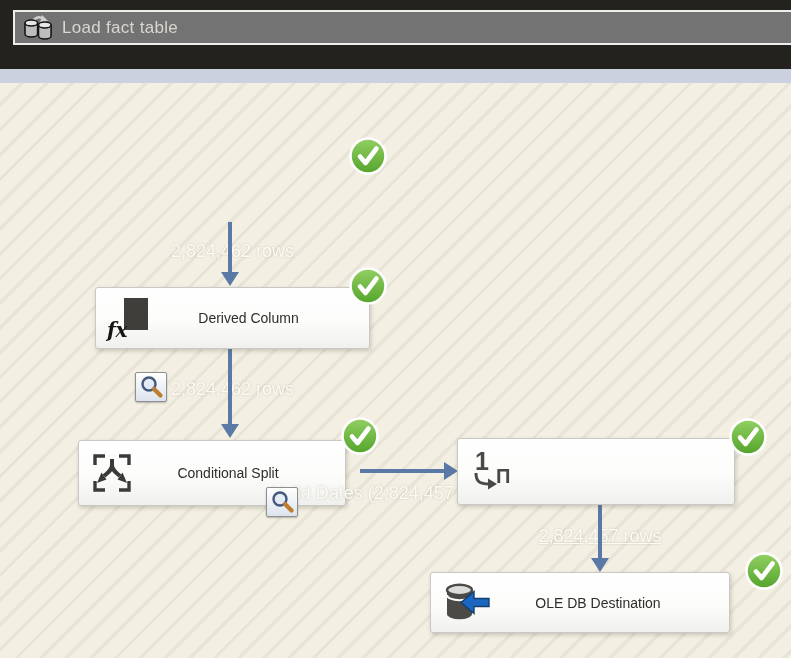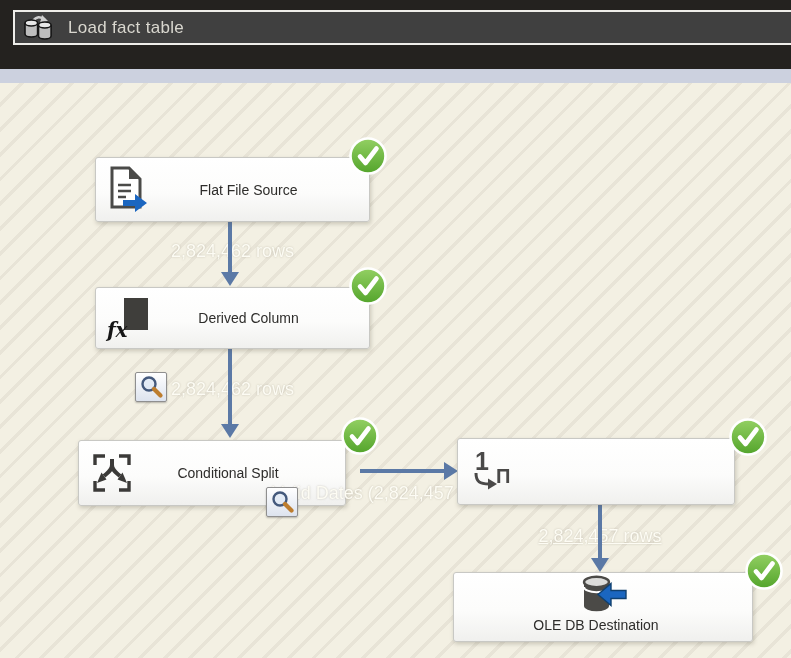--- a/index.html
+++ b/index.html
@@ -4,23 +4,23 @@
 <style>
   * { margin:0; padding:0; box-sizing:border-box; }
   body { font-family:"Liberation Sans", sans-serif; }
   .screen {
     position:relative; width:791px; height:658px;
     background:#24221f; overflow:hidden;
   }
   
   .titlebar {
     position:absolute; left:13px; top:10px; right:0; height:35px;
-    background:#404040;
+    background:#737373;
     border:2px solid #efeeea; border-right:none;
-    display:flex; align-items:center; gap:14px; padding-left:7px;
+    display:flex; align-items:center; gap:8px; padding-left:7px;
   }
   .titlebar-title { color:#d9d7cf; font-size:17px; letter-spacing:.3px; }
   
   .accent-band { position:absolute; left:0; top:69px; width:791px; height:14px; background:#ccd1df; }
   
   .canvas {
     position:absolute; left:0; top:83px; width:791px; height:575px;
     background:repeating-linear-gradient(135deg, #f3f0e3 0px, #f3f0e3 14px, #e8e4d7 14px, #e8e4d7 17.5px);
     overflow:hidden;
   }
@@ -33,21 +33,21 @@
     display:flex; align-items:center; padding:0 10px;
   }
   .node.high { z-index:5; }
   .node-label { flex:1; text-align:center; font-size:14px; color:#2e2d2b; padding-right:14px; }
   .node-icon { flex:0 0 auto; display:flex; align-items:center; justify-content:center; }
   
   .n-ffs  { left:95px;  top:74px;  width:275px; height:65px; }
   .n-dc   { left:95px;  top:204px; width:275px; height:62px; }
   .n-cs   { left:78px;  top:357px; width:268px; height:66px; }
   .n-conv { left:457px; top:355px; width:278px; height:67px; }
-  .n-ole  { left:453px; top:489px; width:300px; height:70px;flex-direction:column; }
+  .n-ole  { left:430px; top:489px; width:300px; height:61px; }
   
   .edge-label {
     position:absolute; z-index:1; font-size:18px; color:#fdfcf4;
     white-space:nowrap; text-shadow:0 0 2px rgba(140,134,116,.45);
   }
   .el-1 { left:160px; top:158px; width:145px; text-align:center; }
   .el-2 { left:171px; top:296px; }
   .el-3 { left:272px; top:400px; z-index:4; }
   .el-4 { left:536px; top:443px; width:128px; text-align:center;text-decoration:underline; }
   
@@ -128,31 +128,20 @@
       <g fill="#5b79a6" stroke="#5b79a6">
         <line x1="360" y1="388" x2="444" y2="388" stroke-width="4"></line>
         <polygon points="444,379 444,397 458,388" stroke="none"></polygon>
       </g>
       <g fill="#5b79a6" stroke="#5b79a6">
         <line x1="600" y1="422" x2="600" y2="475" stroke-width="4"></line>
         <polygon points="591,475 609,475 600,489" stroke="none"></polygon>
       </g>
     </svg>
 
-    <div class="node n-ffs">
-      <span class="node-icon">
-        <svg width="46" height="50" viewBox="0 0 46 50" style="overflow:visible">
-          <path d="M6 3 h17 l11 11 v28 h-28 z" fill="#ffffff" stroke="#4a4a48" stroke-width="3"></path>
-          <path d="M23 3 l11 11 h-11 z" fill="#4a4a48"></path>
-          <path d="M12 20 h13 M12 26 h13 M12 32 h8" stroke="#4a4a48" stroke-width="2.6"></path>
-          <path d="M17 35 h12 v-6 l12 9 -12 9 v-6 h-12 z" fill="#1b66c0"></path>
-        </svg>
-      </span>
-      <span class="node-label">Flat File Source</span>
-    </div>
 
     <div class="node n-dc">
       <span class="node-icon derived-icon">
         <span class="derived-square"></span>
         <span class="derived-fx">fx</span>
       </span>
       <span class="node-label">Derived Column</span>
     </div>
 
     <div class="node n-cs">

